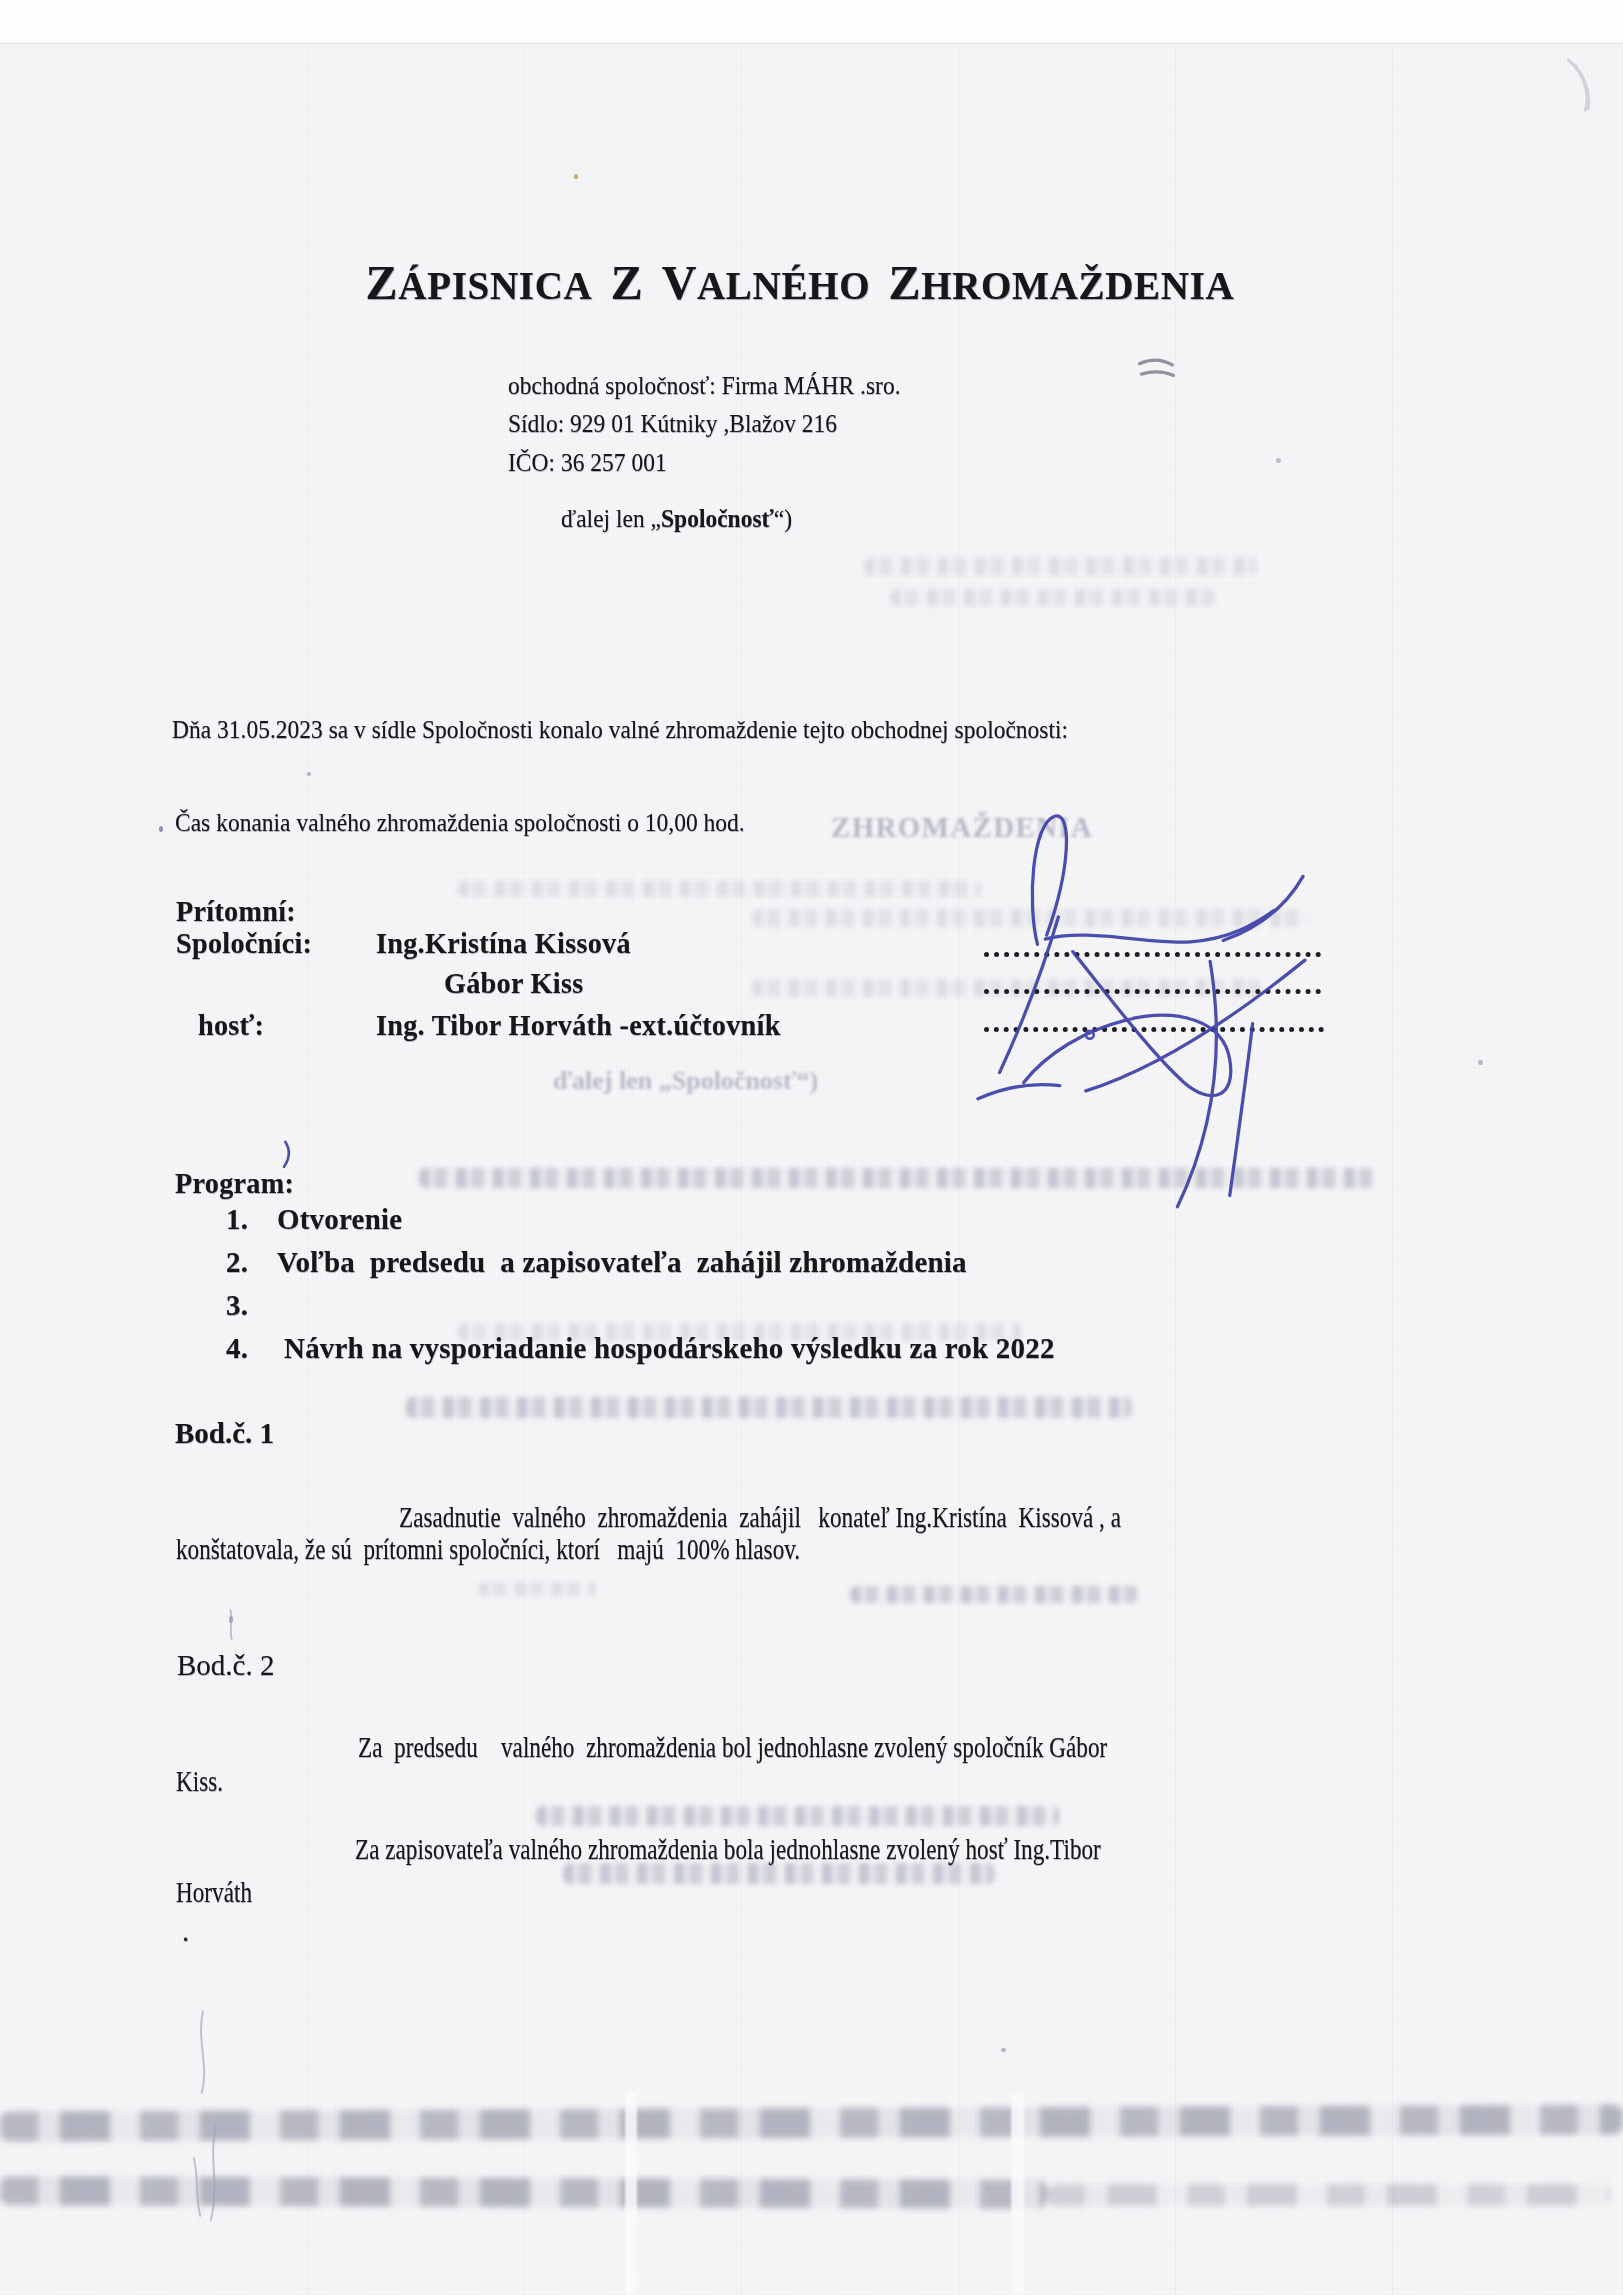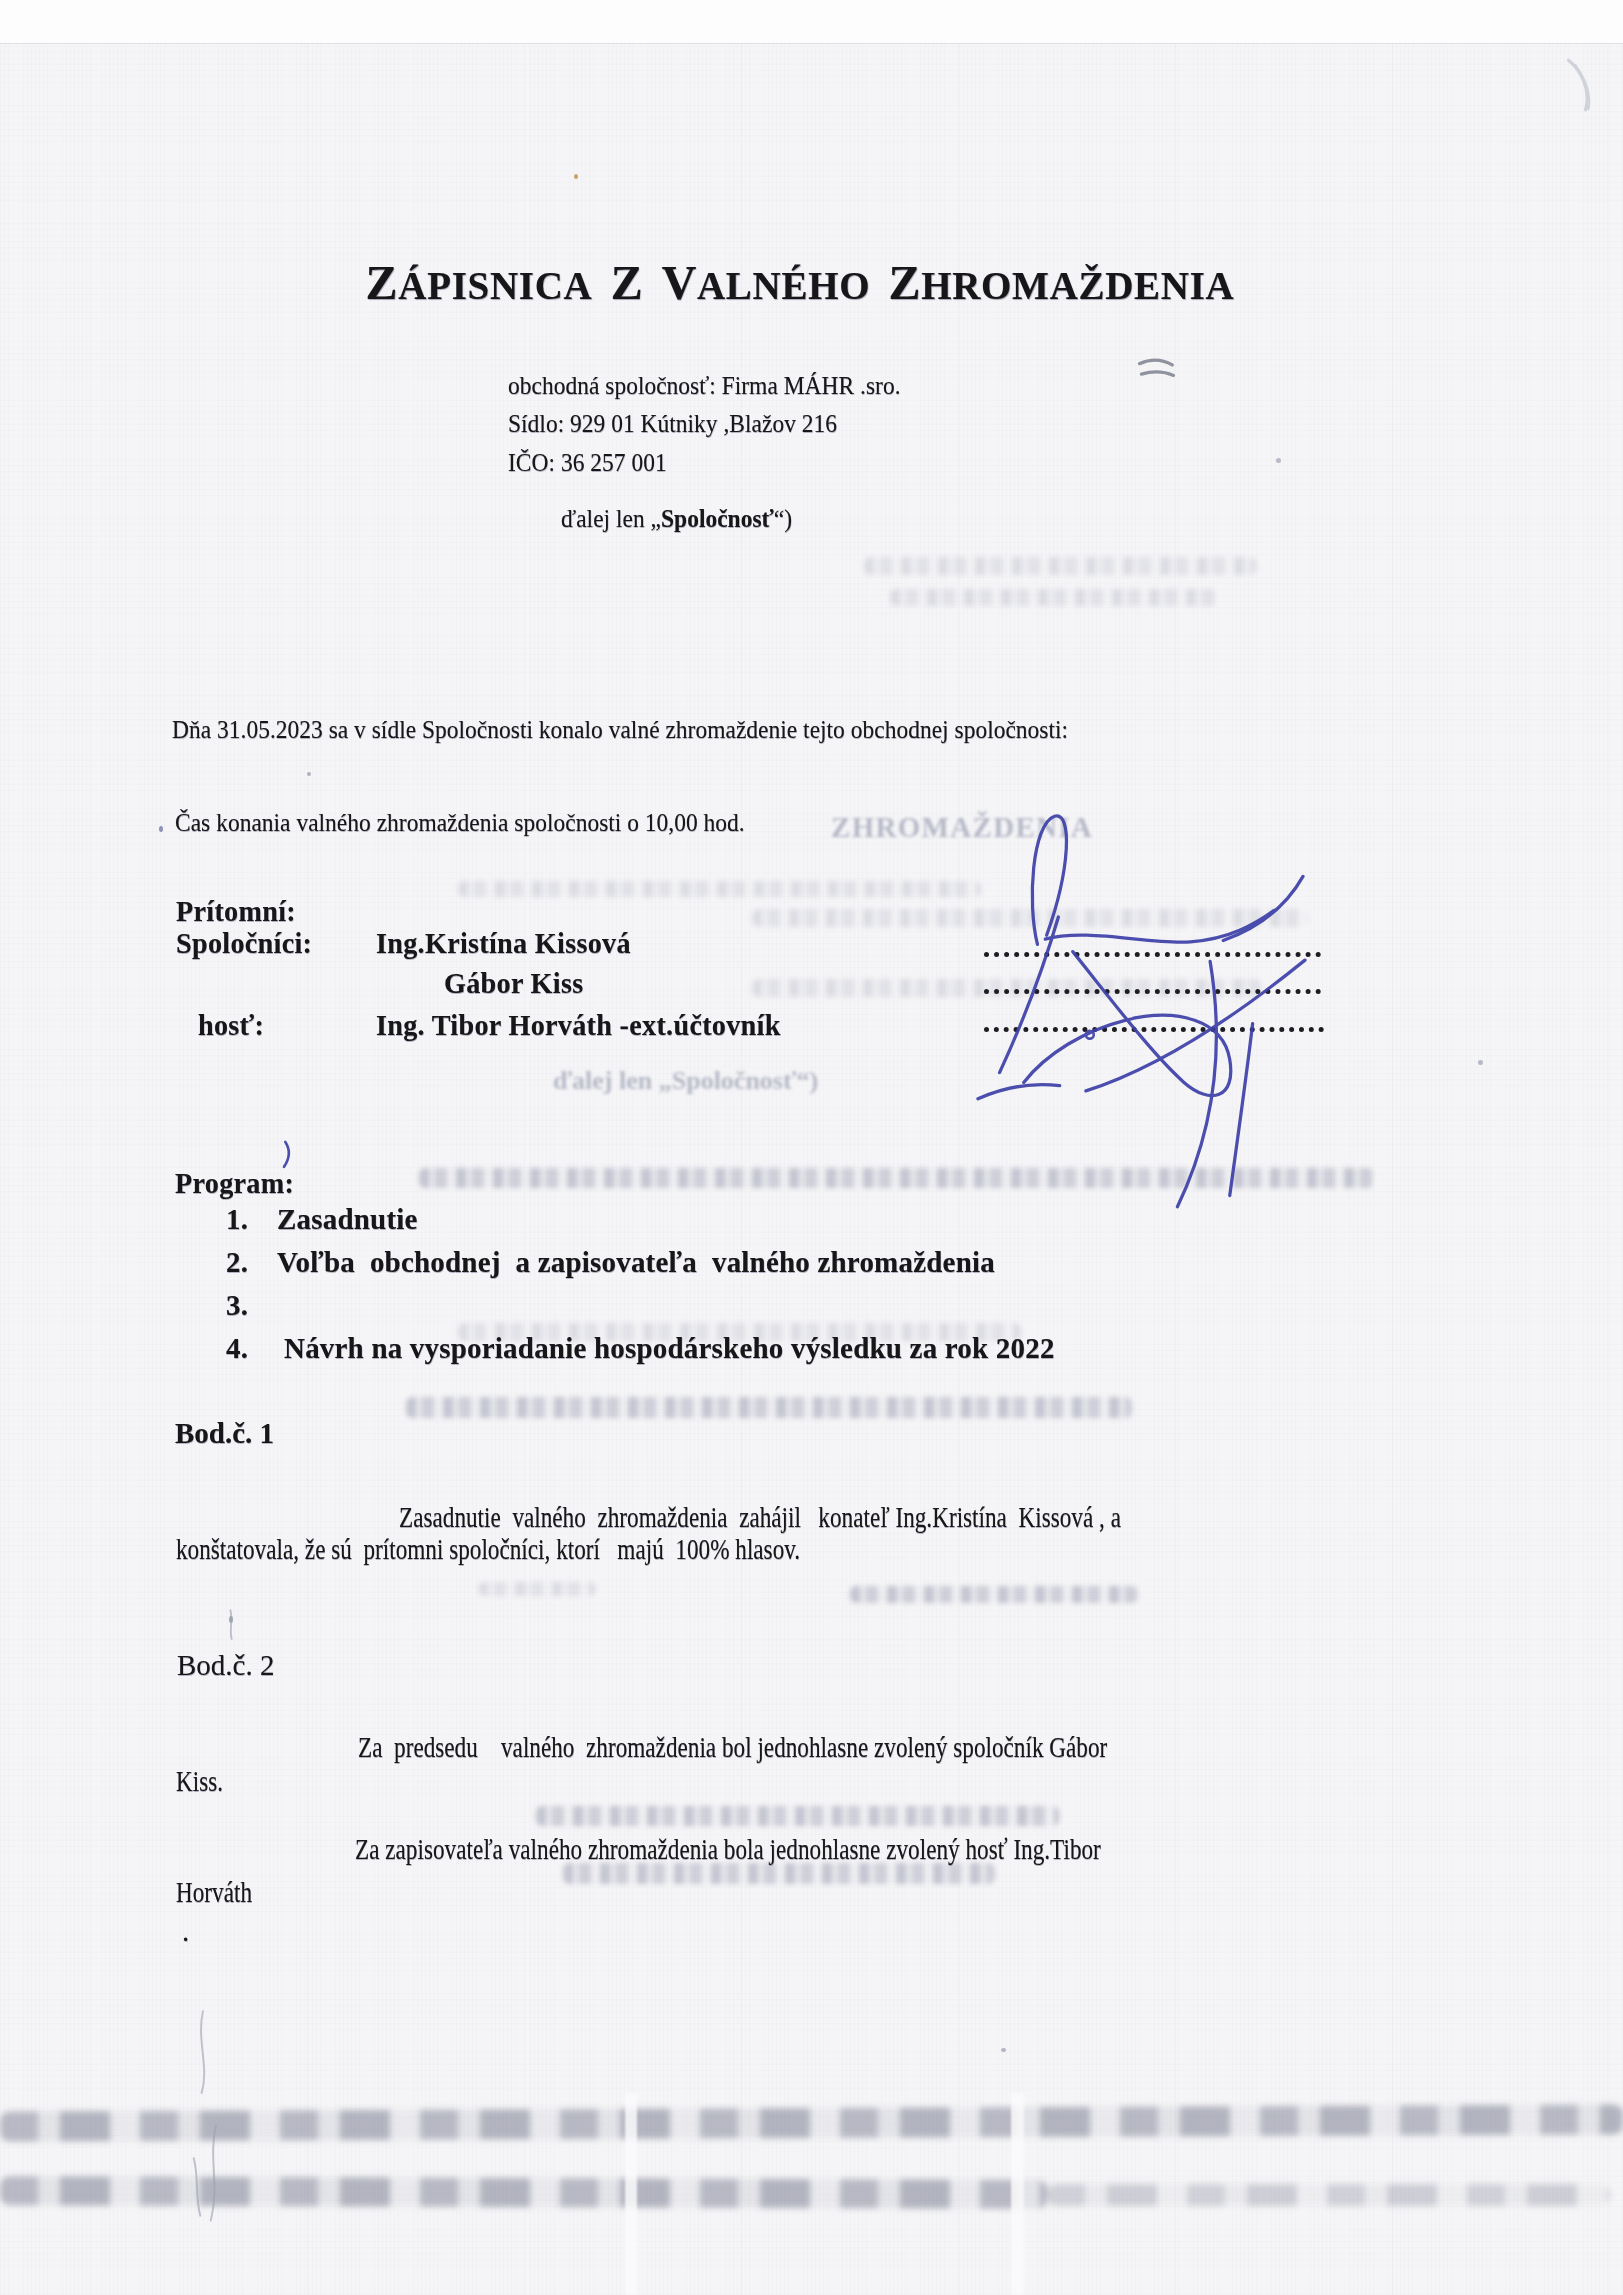--- a/index.html
+++ b/index.html
@@ -100,23 +100,23 @@
   <div class="t big46 b cond" style="left:444px;top:966px;">Gábor Kiss</div>
   <div class="t big46 b cond" style="left:198px;top:1008px;">hosť:</div>
   <div class="t big46 b cond" style="left:376px;top:1008px;">Ing. Tibor Horváth -ext.účtovník</div>
 
   <div class="dotline" style="top:952px;"></div>
   <div class="dotline" style="top:989px;"></div>
   <div class="dotline" style="top:1027px;width:340px;"></div>
 
   <div class="t big46 b cond" style="left:175px;top:1166px;">Program:</div>
   <div class="t prog44 b" style="left:226px;top:1204px;">1.</div>
-  <div class="t prog44 b" style="left:277px;top:1204px;">Zasadnutie</div>
+  <div class="t prog44 b" style="left:277px;top:1204px;">Otvorenie</div>
   <div class="t prog44 b" style="left:226px;top:1247px;">2.</div>
-  <div class="t prog44 b" style="left:277px;top:1247px;">Voľba  obchodnej  a zapisovateľa  valného zhromaždenia</div>
+  <div class="t prog44 b" style="left:277px;top:1247px;">Voľba  predsedu  a zapisovateľa  zahájil zhromaždenia</div>
   <div class="t prog44 b" style="left:226px;top:1290px;">3.</div>
   <div class="t prog44 b" style="left:226px;top:1333px;">4.</div>
   <div class="t prog44 b" style="left:284px;top:1333px;">Návrh na vysporiadanie hospodárskeho výsledku za rok 2022</div>
 
   <div class="t sec44" style="left:175px;top:1418px;font-weight:bold;">Bod.č. 1</div>
   <div class="t sec44 cond8" style="left:399px;top:1502px;">Zasadnutie  valného  zhromaždenia  zahájil   konateľ Ing.Kristína  Kissová , a</div>
   <div class="t sec44 cond8" style="left:176px;top:1534px;">konštatovala, že sú  prítomni spoločníci, ktorí   majú  100% hlasov.</div>
 
   <div class="t sec44" style="left:177px;top:1650px;">Bod.č. 2</div>
   <div class="t sec44 cond8" style="left:358px;top:1732px;">Za  predsedu    valného  zhromaždenia bol jednohlasne zvolený spoločník Gábor</div>

